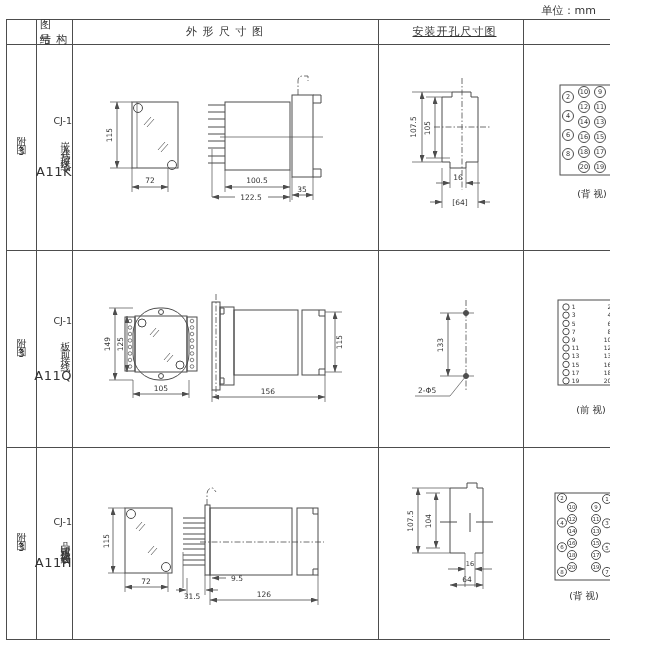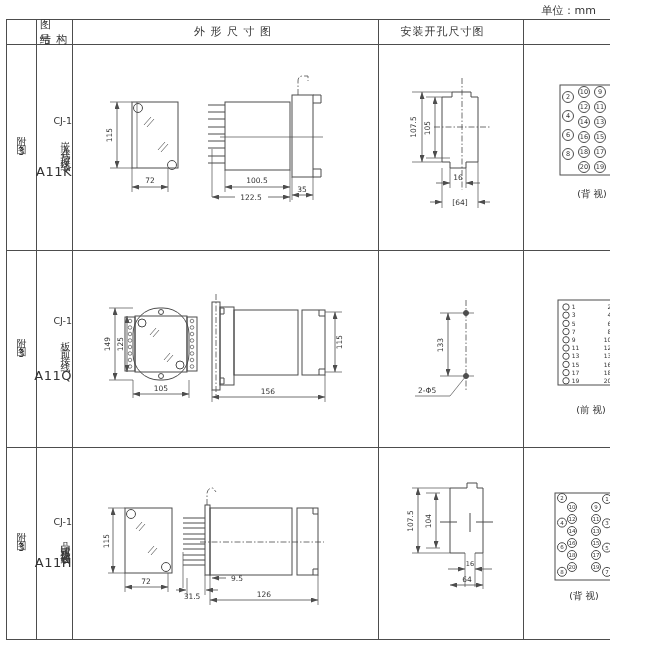--- a/index.html
+++ b/index.html
@@ -41,22 +41,22 @@
   <div class="hline" style="left:6px;top:639px;width:638px;"></div>
   <div class="vline" style="left:6px;top:19px;height:620px;"></div>
   <div class="vline" style="left:36px;top:19px;height:620px;"></div>
   <div class="vline" style="left:72px;top:19px;height:620px;"></div>
   <div class="vline" style="left:378px;top:19px;height:620px;"></div>
   <div class="vline" style="left:523px;top:19px;height:620px;"></div>
   <div class="vline" style="left:644px;top:19px;height:620px;"></div>
 
   <div class="cell hdr" style="left:6px;top:19px;width:30px;height:25px;padding-left:40px;">图 号</div>
   <div class="cell hdr" style="left:36px;top:19px;width:36px;height:25px;margin-top:8px;">结 构</div>
-  <div class="cell hdr" style="left:80px;top:19px;width:306px;height:25px;">外 形 尺 寸 图</div>
-  <div class="cell hdr" style="left:370px;top:19px;width:145px;height:25px;">安装开孔尺寸图</div>
+  <div class="cell hdr" style="left:72px;top:19px;width:306px;height:25px;">外 形 尺 寸 图</div>
+  <div class="cell hdr" style="left:382px;top:19px;width:145px;height:25px;text-decoration:underline;">安装开孔尺寸图</div>
 
   <div class="cell" style="left:6px;top:44px;width:30px;height:206px;">
       <span class="vtext figure-text">附图3</span>
     </div>
   <div class="cell" style="left:6px;top:250px;width:30px;height:197px;">
       <span class="vtext figure-text">附图3</span>
     </div>
   <div class="cell" style="left:6px;top:447px;width:30px;height:192px;">
       <span class="vtext figure-text">附图3</span>
     </div>

